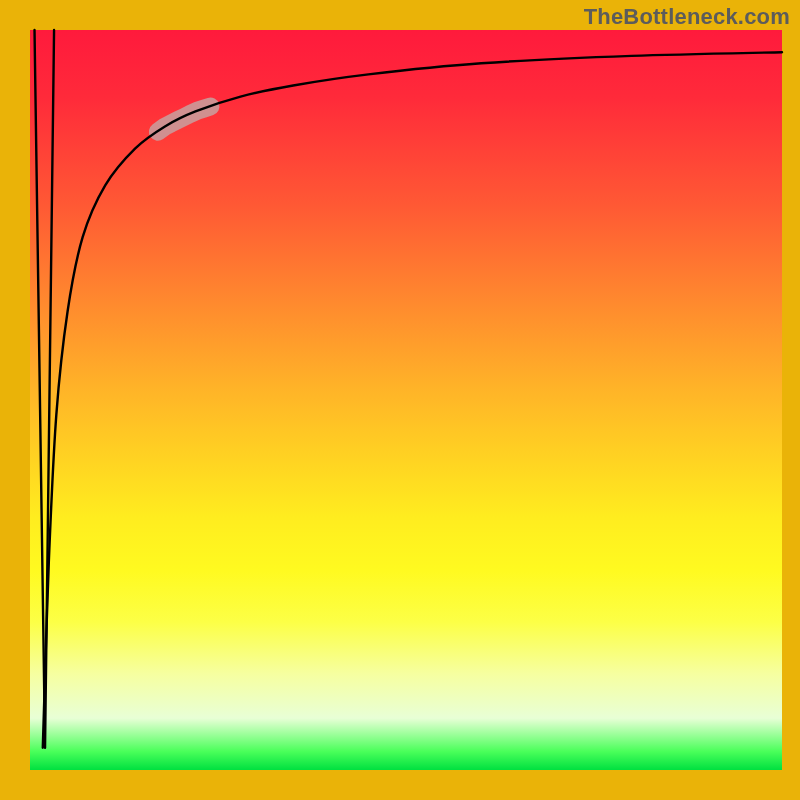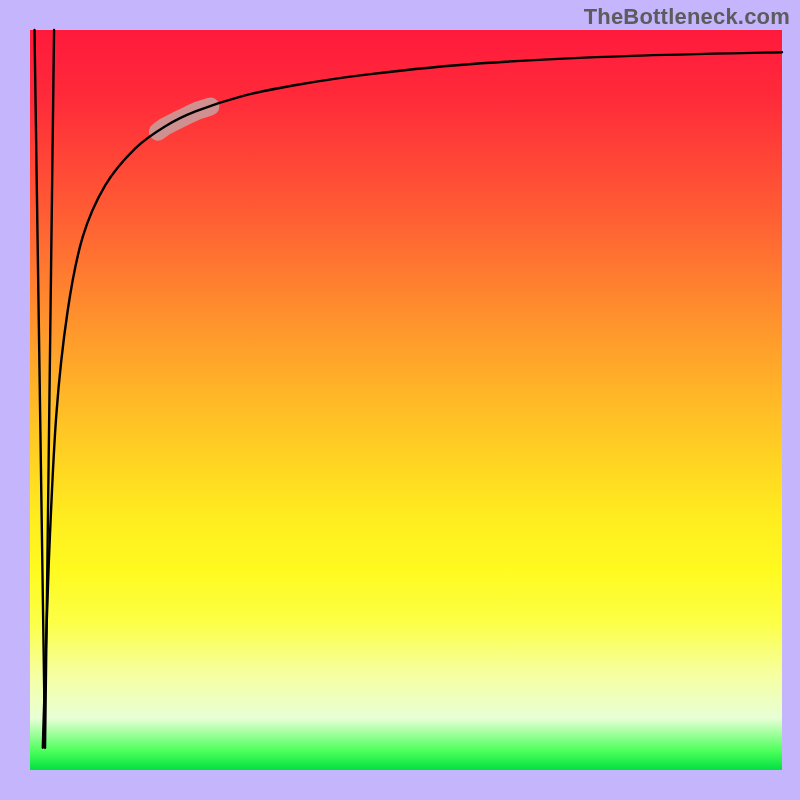--- a/index.html
+++ b/index.html
@@ -1,21 +1,21 @@
 <!DOCTYPE html>
 <html><head>
 <meta charset="utf-8">
 <style>
   * { margin: 0; padding: 0; box-sizing: border-box; }
   html, body { width: 800px; height: 800px; overflow: hidden; background: #fff; }
   .stage {
     position: relative;
     width: 800px;
     height: 800px;
-    background: #c4b5fd;
+    background: #eab308;
   }
   .plot-area {
     position: absolute;
     left: 30px;
     top: 30px;
     width: 752px;
     height: 740px;
     background: linear-gradient(to bottom,
       #ff1a3c 0%,
       #ff2a3a 9%,

